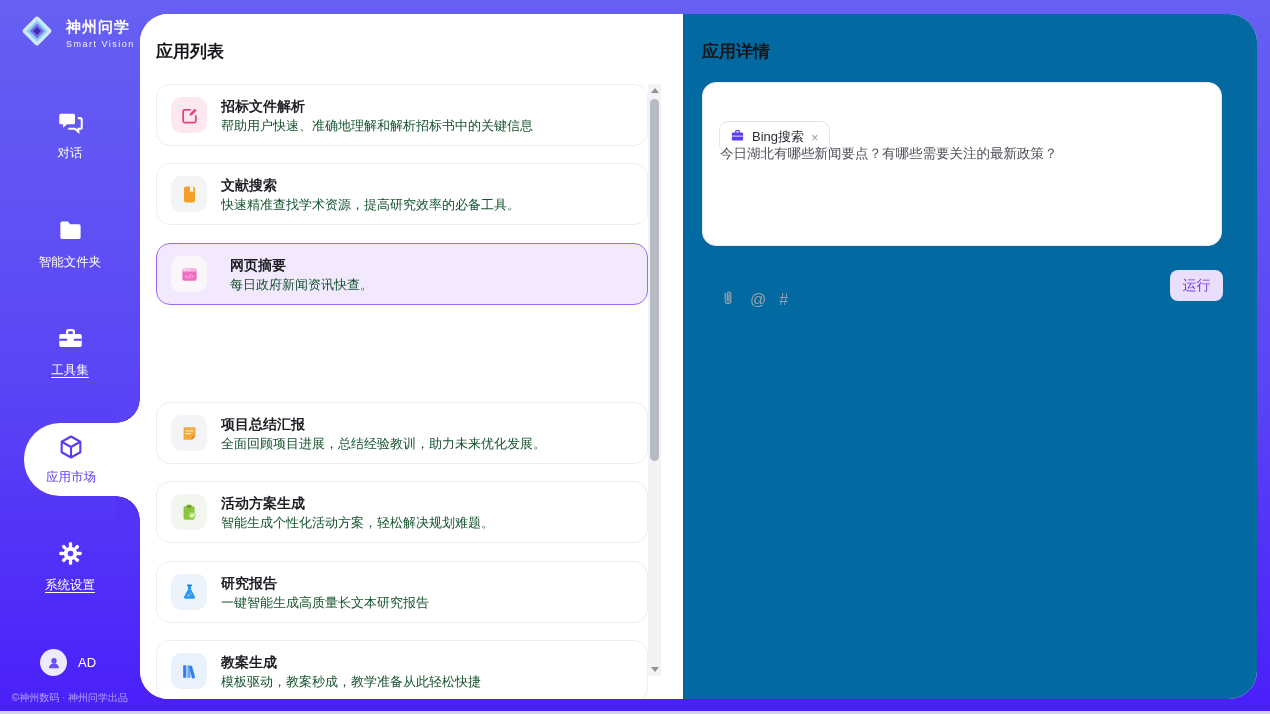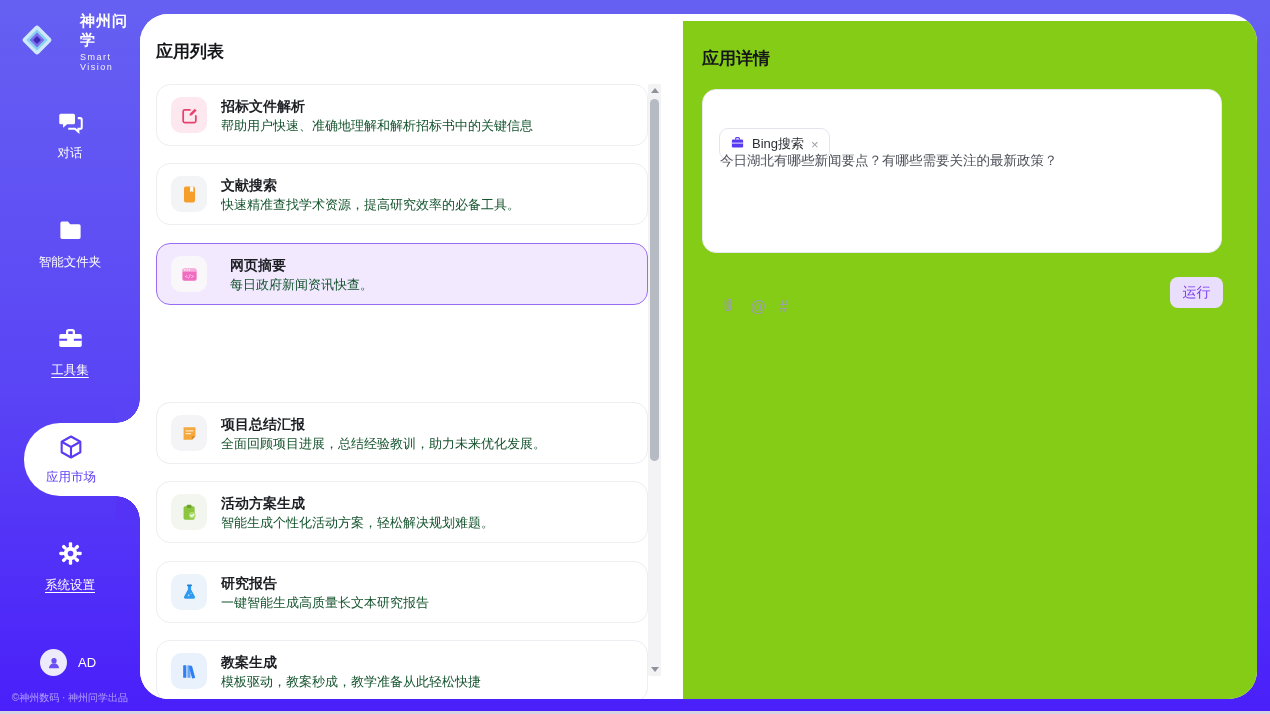--- a/index.html
+++ b/index.html
@@ -5,21 +5,21 @@
   * { margin:0; padding:0; box-sizing:border-box; }
   html,body { width:1270px; height:714px; }
   body { font-family:"Liberation Sans","DejaVu Sans",sans-serif; }
   .screen { position:relative; width:1270px; height:714px; overflow:hidden;
             background:linear-gradient(180deg,#6660f2 0%,#5a44f5 55%,#4a1ffa 100%); }
   .bottom-edge { position:absolute; left:0; bottom:0; width:100%; height:3px; background:#d4d4e2; z-index:9; }
 
   
   .sidebar { position:absolute; left:0; top:0; width:140px; height:714px; z-index:3; }
   .brand { position:absolute; left:18px; top:12px; display:flex; align-items:center; }
-  .brand-text { margin-left:24px; color:#fff; }
+  .brand-text { margin-left:10px; color:#fff; }
   .brand-name { font-size:15px; font-weight:bold; letter-spacing:1px; }
   .brand-tag  { font-size:9px; letter-spacing:1.5px; opacity:.92; margin-top:2px; }
 
   .nav-item { position:absolute; left:0; width:140px; text-align:center; color:#fff; cursor:pointer; }
   .nav-item .nav-label { display:block; font-size:12.5px; margin-top:6px; }
   .nav-item.underlined .nav-label { text-decoration:underline; text-underline-offset:3px; }
 
   .nav-bubble { position:absolute; left:24px; top:423px; width:116px; height:73px;
                 background:#fff; border-radius:36px 0 0 36px; z-index:2;
                 display:flex; flex-direction:column; align-items:center; justify-content:center;
@@ -32,21 +32,21 @@
   .user-row { position:absolute; left:40px; top:649px; display:flex; align-items:center; }
   .avatar { width:27px; height:27px; border-radius:50%; background:#eceafb; display:flex; align-items:center; justify-content:center; }
   .user-name { color:#fff; font-size:13px; margin-left:11px; }
   .copyright { position:absolute; left:0; bottom:9px; width:140px; text-align:center;
                color:rgba(255,255,255,.55); font-size:10px; white-space:nowrap; }
 
   
   .main-panel { position:absolute; left:140px; top:14px; width:1117px; height:685px;
                 background:#fff; border-radius:28px; z-index:1; overflow:hidden; }
   .list-col { position:absolute; left:0; top:0; width:543px; height:685px; background:#fff; }
-  .detail-col { position:absolute; left:543px; top:7px; width:574px; height:685px; background:#84cc16; }
+  .detail-col { position:absolute; left:543px; top:0; width:574px; height:685px; background:#0369a1; }
 
   .col-title { position:absolute; left:16px; top:26px; font-size:17px; font-weight:bold; color:#15161a; }
 
   
   .app-card { position:absolute; left:16px; width:492px; height:62px; background:#fff;
               border:1px solid #ededf2; border-radius:14px; display:flex; align-items:center;
               padding:0 14px; cursor:pointer; }
   .app-card.selected { background:#f2e9ff; border:1.5px solid #9a6cf2;gap:9px; }
   .app-icon { width:36px; height:36px; border-radius:10px; display:flex; align-items:center; justify-content:center; flex:0 0 36px; }
   .app-texts { margin-left:14px; overflow:hidden; }

